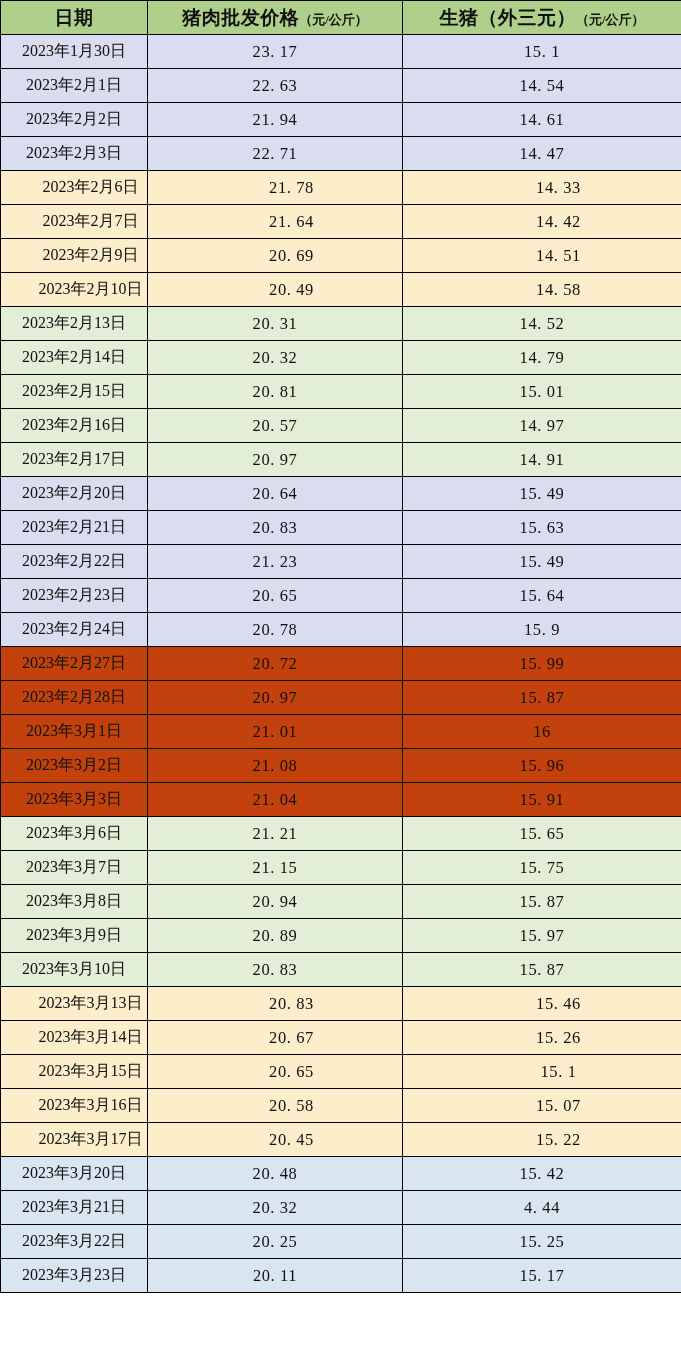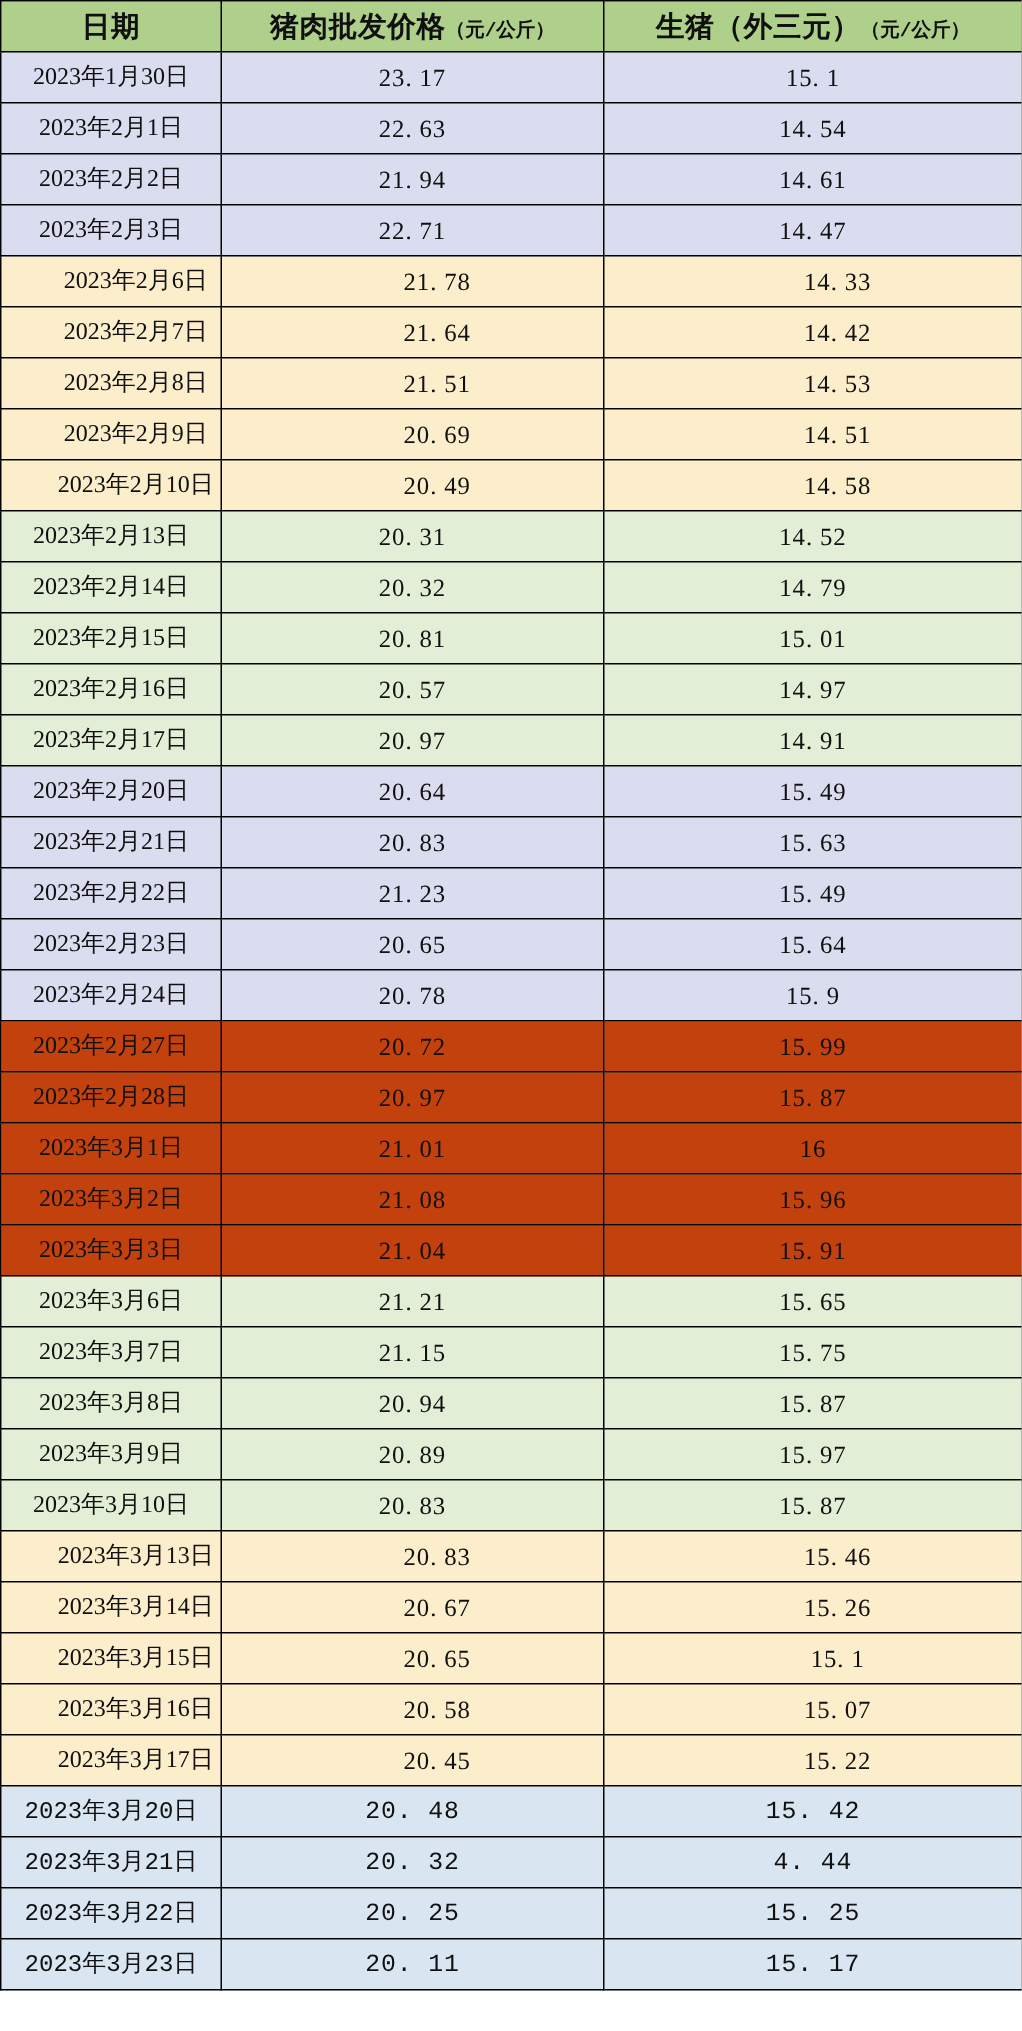--- a/index.html
+++ b/index.html
@@ -31,21 +31,20 @@
     padding: 0;
     white-space: nowrap;
   }
 
   thead th {
     height: 33px;
     background: #aed08a;
     font-weight: bold;
     font-size: 19px;
     letter-spacing: 0.5px;
-    font-family: Liberation Mono, monospace;
   }
   thead th .unit {
     font-size: 13px;
     font-weight: bold;
     letter-spacing: 0;
     margin-left: 0;
   }
 
   tbody tr { height: 33px; }
   tbody td {
@@ -56,21 +55,21 @@
   tbody td.date-cell {
     font-size: 16px;
     letter-spacing: 0;
   }
 
   
   tr.band-lavender  td { background: #dadcf0; text-align: center; }
   tr.band-cream     td { background: #fdeecb; padding-left: 33px; }
   tr.band-green     td { background: #e2eed6; }
   tr.band-peach     td { background: #c2410c; }
-  tr.band-blue      td { background: #d9e6f2; font-family: Liberation Mono, monospace; }
+  tr.band-blue      td { background: #d9e6f2; }
 </style>
 </head>
 <body>
 
 <table class="price-table">
   <colgroup>
     <col class="col-date">
     <col class="col-pork">
     <col class="col-hog">
   </colgroup>
@@ -112,25 +111,20 @@
         <td class="date-cell">2023年2月6日</td>
         <td>21. 78</td>
         <td>14. 33</td>
       </tr>
       <tr class="band-cream">
         <td class="date-cell">2023年2月7日</td>
         <td>21. 64</td>
         <td>14. 42</td>
       </tr>
       <tr class="band-cream">
-        <td class="date-cell">2023年2月8日</td>
-        <td>21. 51</td>
-        <td>14. 53</td>
-      </tr>
-      <tr class="band-cream">
         <td class="date-cell">2023年2月9日</td>
         <td>20. 69</td>
         <td>14. 51</td>
       </tr>
       <tr class="band-cream">
         <td class="date-cell">2023年2月10日</td>
         <td>20. 49</td>
         <td>14. 58</td>
       </tr>
       <tr class="band-green">

